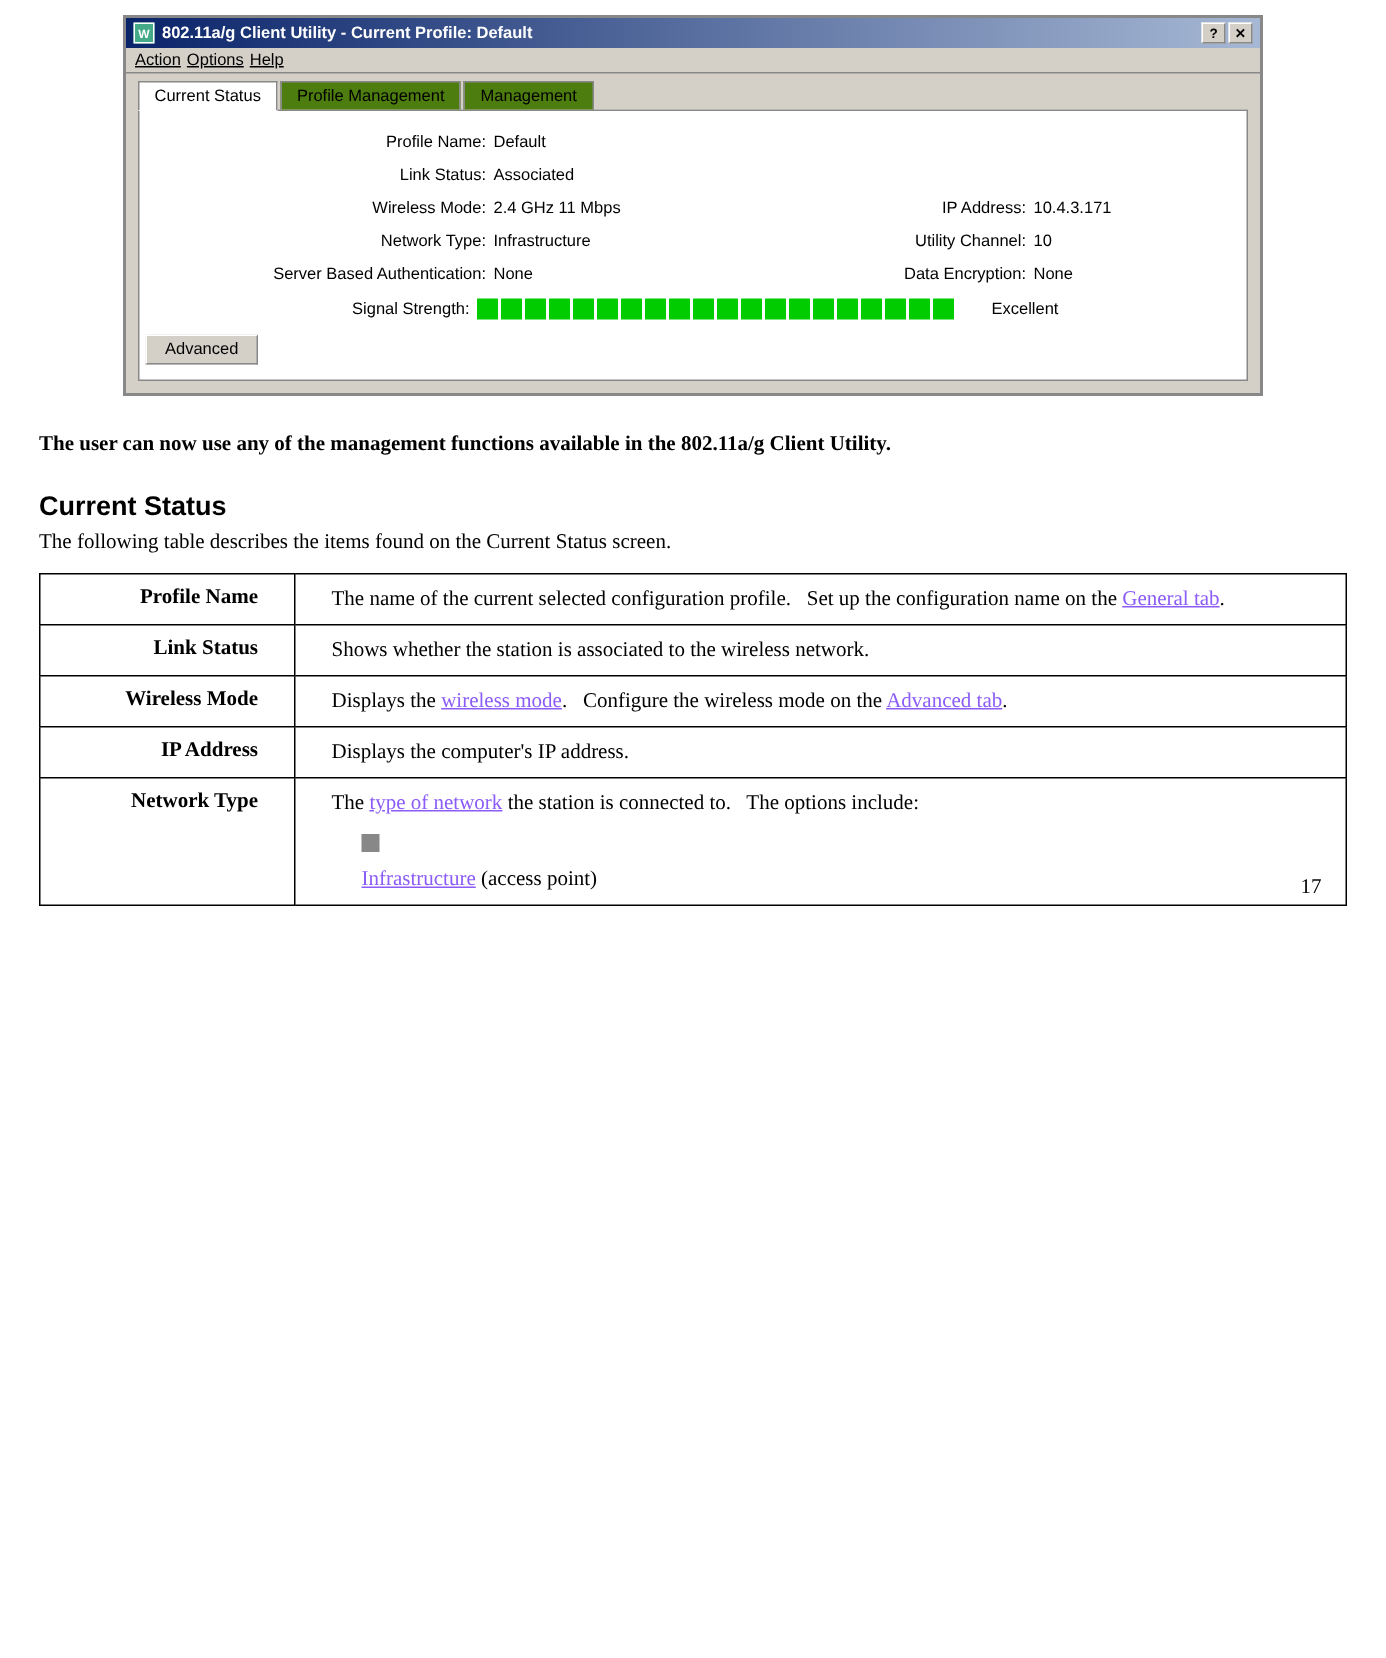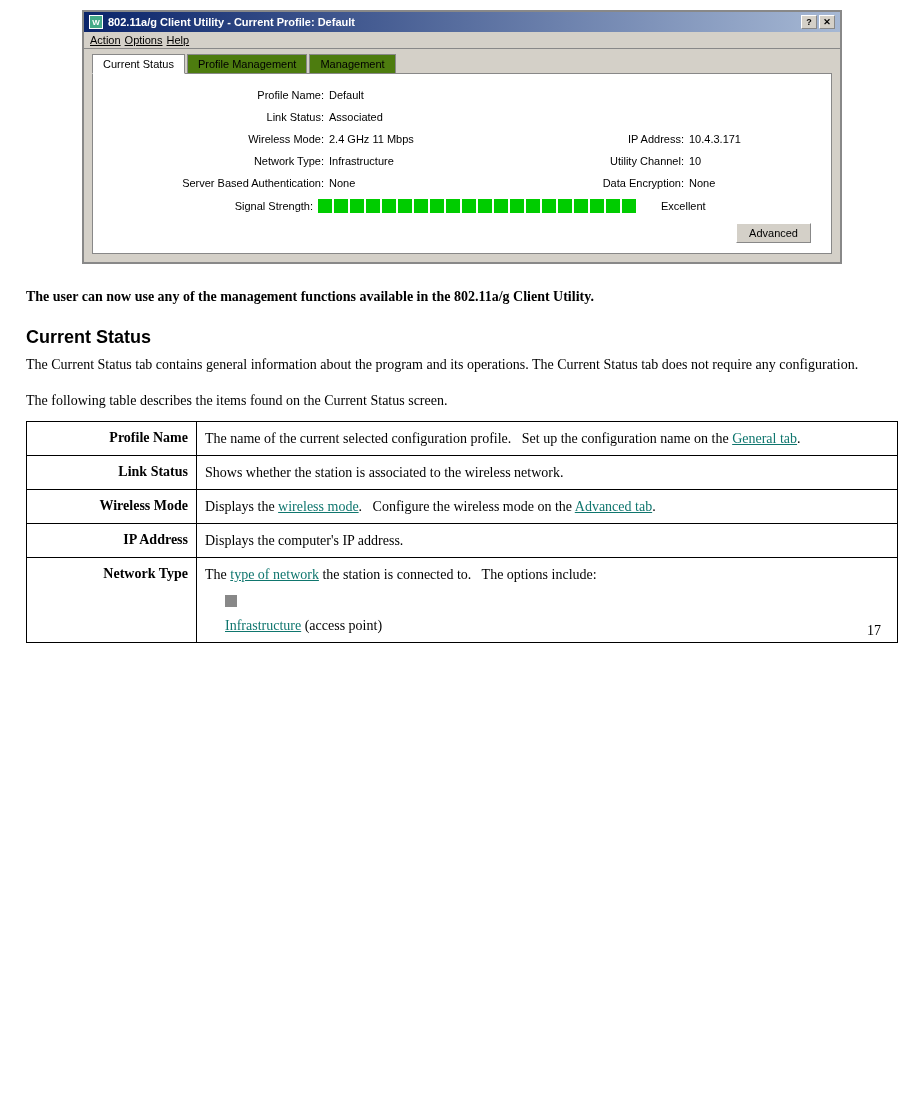--- a/index.html
+++ b/index.html
@@ -172,21 +172,20 @@
     }
 
     .signal-bar {
       width: 14px;
       height: 14px;
       background: #00cc00;
     }
 
     .advanced-btn-row {
       display: flex;
-      justify-content: flex-end;
       padding-right: 10px;
     }
 
     .advanced-btn {
       padding: 3px 12px;
       border: 1px solid #888;
       border-top-color: #fff;
       border-left-color: #fff;
       background: #d4d0c8;
       font-size: 11px;
@@ -224,39 +223,39 @@
     }
 
     .info-table {
       width: 100%;
       border-collapse: collapse;
       font-size: 14px;
     }
 
     .info-table td {
       border: 1px solid #000;
-      padding: 6px 8px;
+      padding: 6px 24px;
       vertical-align: top;
     }
 
     .info-table .row-label {
       font-weight: bold;
       text-align: right;
       white-space: nowrap;
       width: 170px;
       vertical-align: top;
       padding-top: 8px;
     }
 
     .info-table .row-content {
       line-height: 1.5;
     }
 
     a.link {
-      color: #0f766e;
+      color: #8b5cf6;
       text-decoration: underline;
     }
 
     .bullet-item {
       display: flex;
       align-items: flex-start;
       gap: 8px;
       margin-top: 8px;
       margin-left: 20px;
       flex-direction: column;
@@ -382,21 +381,20 @@
   </div>
 </div>
 
 <div class="doc-wrapper">
   <div class="doc-body">
 
     <p class="intro-text">The user can now use any of the management functions available in the 802.11a/g Client Utility.</p>
 
     <h2 class="section-heading">Current Status</h2>
 
-    <p class="section-desc">The Current Status tab contains general information about the program and its operations. The Current Status tab does not require any configuration.</p>
 
     <p class="table-intro">The following table describes the items found on the Current Status screen.</p>
 
     <table class="info-table">
       <tbody>
 
         <tr>
           <td class="row-label">
             <span>Profile Name</span>
           </td>

